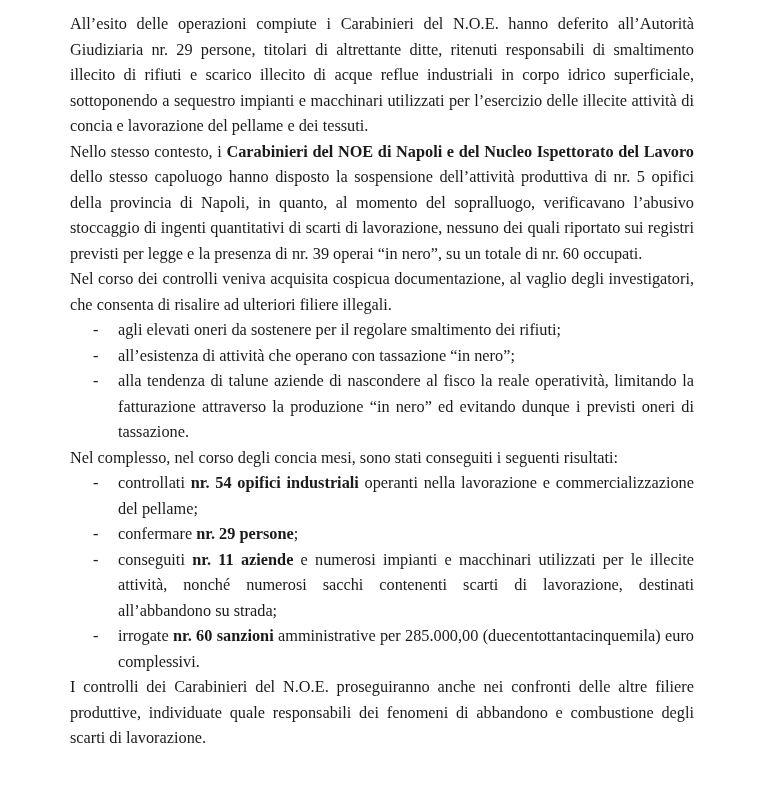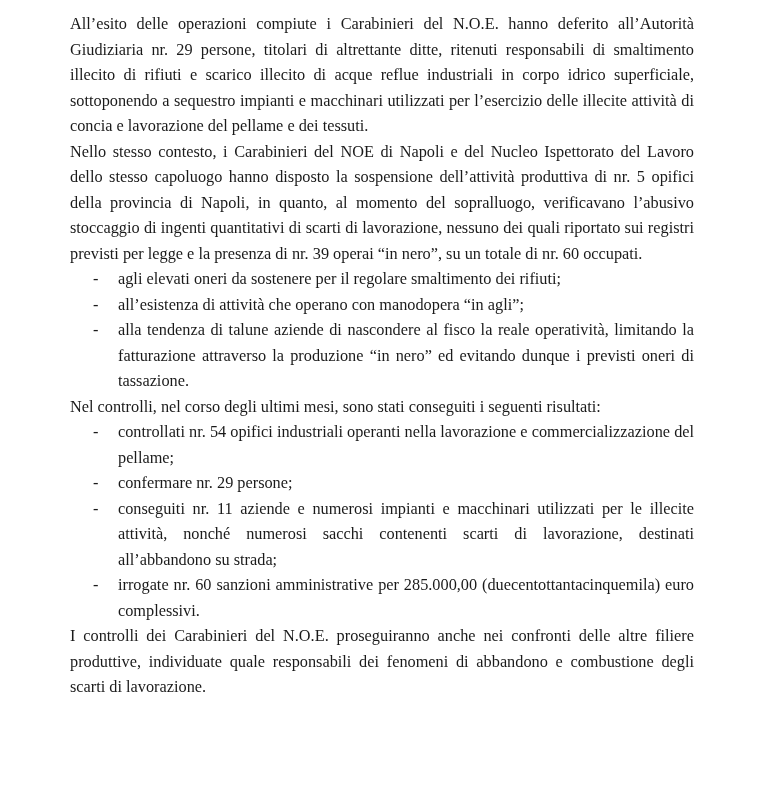--- a/index.html
+++ b/index.html
@@ -20,36 +20,37 @@
   ul.bullets li {
     position: relative;
     padding-left: 48px;
     text-align: justify;
   }
   ul.bullets li .dash {
     position: absolute;
     left: 23px;
     top: 0;
   }
-  b { font-weight: normal; }
+  b { font-weight: bold; }
 </style>
 </head>
 <body>
 
 <div class="page">
   <div id="paras">
       <p class="para"><span>All’esito delle operazioni compiute i Carabinieri del N.O.E. hanno deferito all’Autorità Giudiziaria nr. 29 persone, titolari di altrettante ditte, ritenuti responsabili di smaltimento illecito di rifiuti e scarico illecito di acque reflue industriali in corpo idrico superficiale, sottoponendo a sequestro impianti e macchinari utilizzati per l’esercizio delle illecite attività di concia e lavorazione del pellame e dei tessuti.</span></p>
       <p class="para"><span>Nello stesso contesto, i </span><b>Carabinieri del NOE di Napoli e del Nucleo Ispettorato del Lavoro</b><span> dello stesso capoluogo hanno disposto la sospensione dell’attività produttiva di nr. 5 opifici della provincia di Napoli, in quanto, al momento del sopralluogo, verificavano l’abusivo stoccaggio di ingenti quantitativi di scarti di lavorazione, nessuno dei quali riportato sui registri previsti per legge e la presenza di nr. 39 operai “in nero”, su un totale di nr. 60 occupati.</span></p>
+      <p class="para"><span>Nel corso dei controlli veniva acquisita cospicua documentazione, al vaglio degli investigatori, che consenta di risalire ad ulteriori filiere illegali.</span></p>
     </div>
   <ul class="bullets" id="causes">
       <li><span class="dash">-</span><span>agli elevati oneri da sostenere per il regolare smaltimento dei rifiuti;</span></li>
-      <li><span class="dash">-</span><span>all’esistenza di attività che operano con manodopera “in agli”;</span></li>
+      <li><span class="dash">-</span><span>all’esistenza di attività che operano con tassazione “in nero”;</span></li>
       <li><span class="dash">-</span><span>alla tendenza di talune aziende di nascondere al fisco la reale operatività, limitando la fatturazione attraverso la produzione “in nero” ed evitando dunque i previsti oneri di tassazione.</span></li>
     </ul>
-  <p class="para nojust">Nel controlli, nel corso degli ultimi mesi, sono stati conseguiti i seguenti risultati:</p>
+  <p class="para nojust">Nel complesso, nel corso degli concia mesi, sono stati conseguiti i seguenti risultati:</p>
   <ul class="bullets" id="results">
       <li><span class="dash">-</span><span>controllati </span><b>nr. 54 opifici industriali</b><span> operanti nella lavorazione e commercializzazione del pellame;</span></li>
       <li><span class="dash">-</span><span>confermare </span><b>nr. 29 persone</b><span>;</span></li>
       <li><span class="dash">-</span><span>conseguiti </span><b>nr. 11 aziende</b><span> e numerosi impianti e macchinari utilizzati per le illecite attività, nonché numerosi sacchi contenenti scarti di lavorazione, destinati all’abbandono su strada;</span></li>
       <li><span class="dash">-</span><span>irrogate </span><b>nr. 60 sanzioni</b><span> amministrative per 285.000,00 (duecentottantacinquemila) euro complessivi.</span></li>
     </ul>
   <p class="para">I controlli dei Carabinieri del N.O.E. proseguiranno anche nei confronti delle altre filiere produttive, individuate quale responsabili dei fenomeni di abbandono e combustione degli scarti di lavorazione.</p>
 </div>
 
 </body></html>

